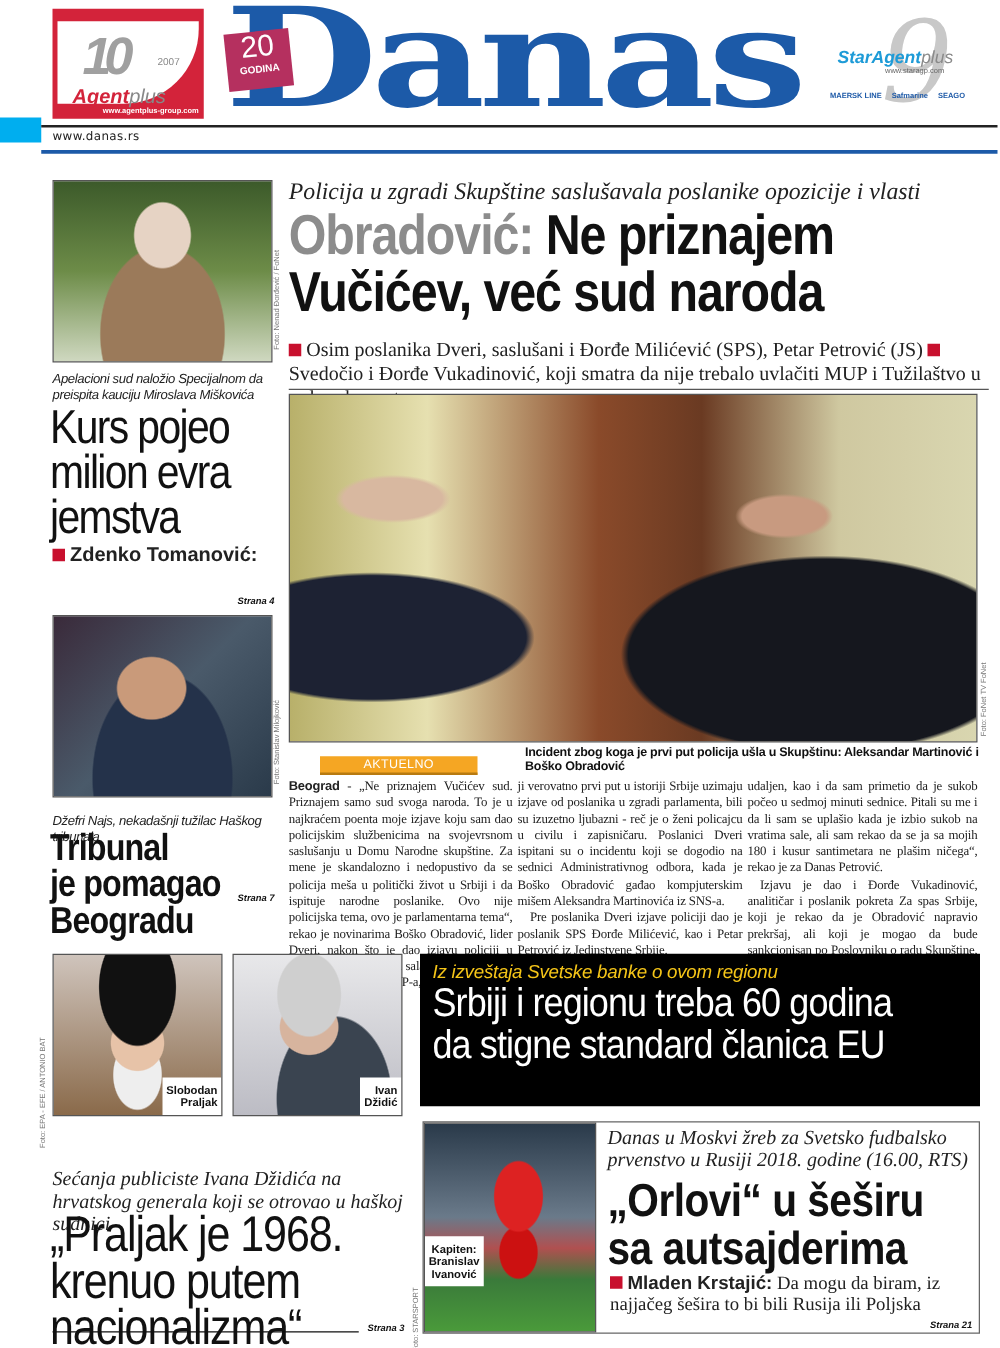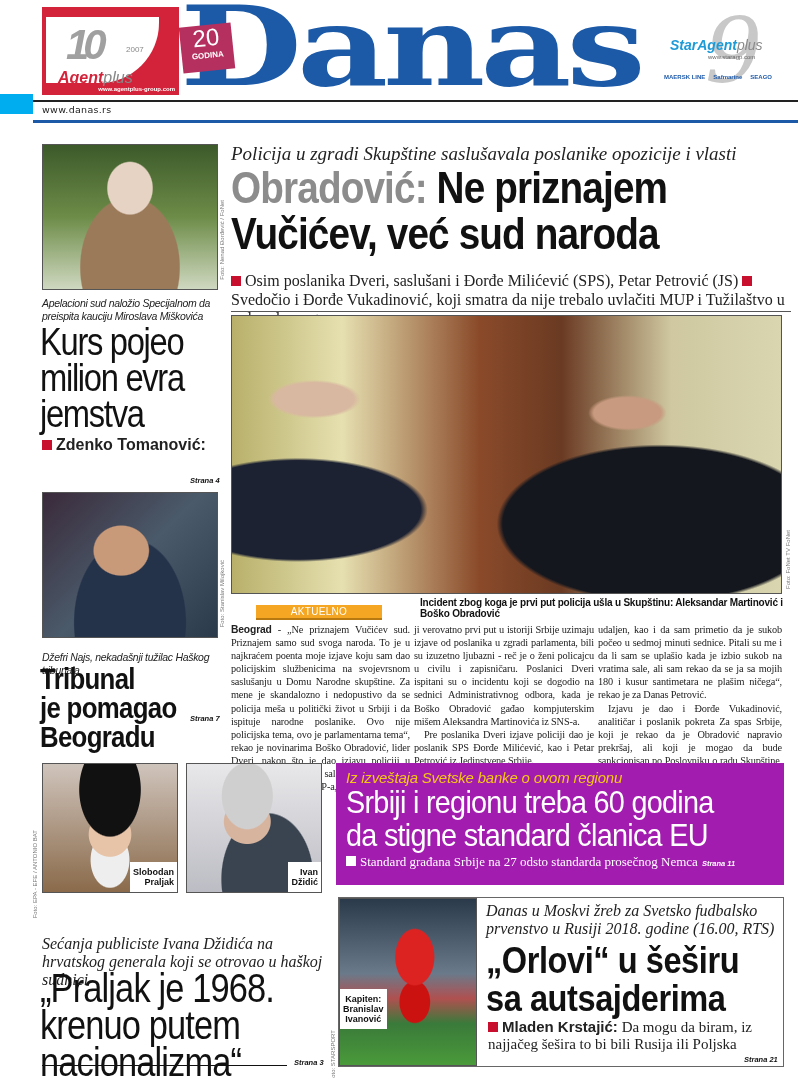--- a/index.html
+++ b/index.html
@@ -3,21 +3,21 @@
 <meta charset="utf-8">
 <style>
   * { box-sizing: border-box; margin: 0; padding: 0; }
   html, body { width: 800px; height: 1078px; background: #ffffff; overflow: hidden; }
   body { position: relative; font-family: "Liberation Serif", serif; color: #1a1a1a; }
 
   .abs { position: absolute; }
 
   
   .cyan-block { left: 0; top: 94px; width: 33px; height: 20px; background: #00aeef; }
-  .agent-logo { left: 42px; top: 7px; width: 137px; height: 88px; background: #d3233a; overflow: hidden; }
+  .agent-logo { left: 42px; top: 7px; width: 121px; height: 88px; background: #d3233a; overflow: hidden; }
   .agent-logo .inner { position: absolute; left: 4px; top: 10px; width: 113px; height: 66px; background: #fff; border-radius: 0 0 60px 0; }
   .agent-logo .ten { position: absolute; left: 20px; top: 4px; font: italic bold 42px "Liberation Sans", sans-serif; color: #a0a0a0; letter-spacing: -6px; }
   .agent-logo .yr { position: absolute; left: 80px; top: 28px; font: 8px "Liberation Sans", sans-serif; color: #888; }
   .agent-logo .name { position: absolute; left: 12px; top: 52px; font: italic bold 16px "Liberation Sans", sans-serif; color: #d3233a; }
   .agent-logo .name i { color: #888; font-weight: normal; }
   .agent-logo .url { position: absolute; right: 4px; bottom: 3px; font: bold 6px "Liberation Sans", sans-serif; color: #fff; }
 
   .danas-logo { left: 180px; top: -8px; font: 900 110px "DejaVu Serif", serif; color: #1c5aa8; letter-spacing: -4px; line-height: 1; transform: scaleX(1.28); transform-origin: left top; }
   .badge20 { left: 181px; top: 25px; width: 52px; height: 46px; background: #b5305f; transform: rotate(-6deg); color: #fff; text-align: center; }
   .badge20 .n { font: 24px "Liberation Sans", sans-serif; line-height: 26px; display:block; }
@@ -82,21 +82,21 @@
 
   .name-tag { background: #fff; font: bold 9px "Liberation Sans", sans-serif; line-height: 10px; color: #111; text-align: right; padding: 5px 3px; }
 
   
   .k-dzidic { left: 42px; top: 935px; width: 290px; font: italic 16px "Liberation Serif", serif; line-height: 18px; color: #222; }
   .head-praljak { left: 40px; top: 970px; width: 330px; font: 40px "Liberation Sans", sans-serif; line-height: 37px; color: #111; letter-spacing: -1px; transform: scaleX(0.86); transform-origin: left top; }
   .praljak-rule { left: 42px; top: 1065px; width: 245px; height: 1px; background: #111; }
   .str-3 { left: 294px; top: 1058px; }
 
   
-  .wb-box { left: 336px; top: 763px; width: 448px; height: 122px; background: #a21caf; color: #fff; padding: 6px 10px; }
+  .wb-box { left: 336px; top: 763px; width: 448px; height: 122px; background: #000000; color: #fff; padding: 6px 10px; }
   .wb-kicker { font: italic 15px "Liberation Sans", sans-serif; color: #f5c518; letter-spacing: -0.2px; }
   .wb-head { font: 32px "Liberation Sans", sans-serif; line-height: 33px; letter-spacing: -0.8px; transform: scaleX(0.9); transform-origin: left top; width: 500px; }
   .wb-deck { font: 13px "Liberation Serif", serif; margin-top: 2px; }
   .wb-deck .strana { color: #fff; margin-left: 4px; }
 
   
   .fb-box { left: 338px; top: 897px; width: 446px; height: 170px; border: 1px solid #666; }
   .fb-kicker { left: 486px; top: 902px; width: 290px; font: italic 16px "Liberation Serif", serif; line-height: 18px; color: #222; }
   .fb-head { left: 486px; top: 942px; width: 330px; font: bold 37px "Liberation Sans", sans-serif; line-height: 38px; color: #111; letter-spacing: -0.5px; transform: scaleX(0.88); transform-origin: left top; }
   .fb-deck { left: 488px; top: 1018px; width: 290px; font: 15px "Liberation Serif", serif; line-height: 17px; color: #222; }
@@ -210,23 +210,20 @@
 </div>
 <div class="abs praljak-rule"></div>
 <div class="abs strana str-3">Strana 3</div>
 
 <div class="abs wb-box">
   <div class="wb-kicker">Iz izveštaja Svetske banke o ovom regionu</div>
   <div class="wb-head">
     <div>Srbiji i regionu treba 60 godina</div>
     <div>da stigne standard članica EU</div>
   </div>
-  <div class="wb-deck">
-    <span class="sq white"></span><span>Standard građana Srbije na 27 odsto standarda prosečnog Nemca</span><span class="strana">Strana 11</span>
-  </div>
 </div>
 
 <div class="abs fb-box"></div>
 <div class="abs photo ph-ivanovic">
   <div class="abs name-tag" style="left:0; top:90px; text-align:center;">
     <div>Kapiten:</div>
     <div>Branislav</div>
     <div>Ivanović</div>
   </div>
 </div>

